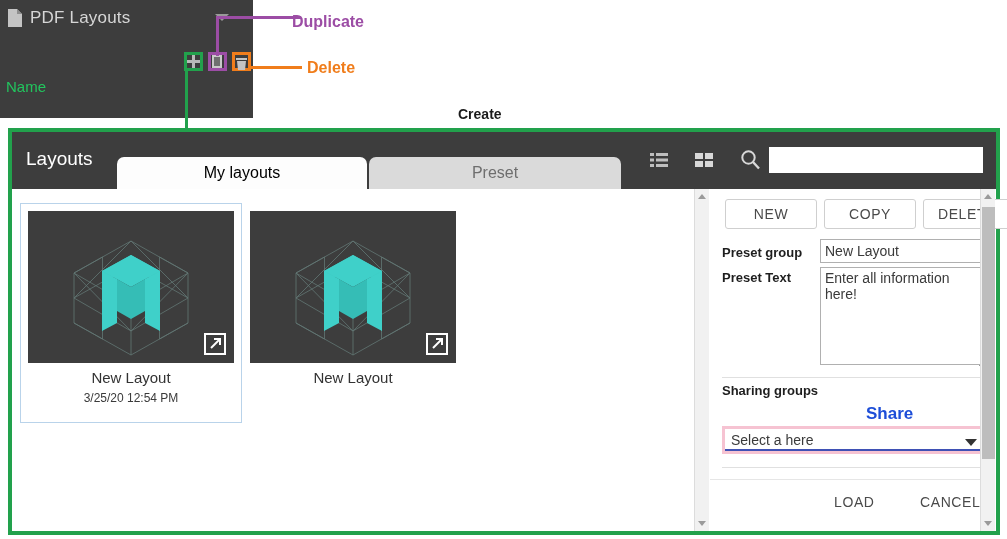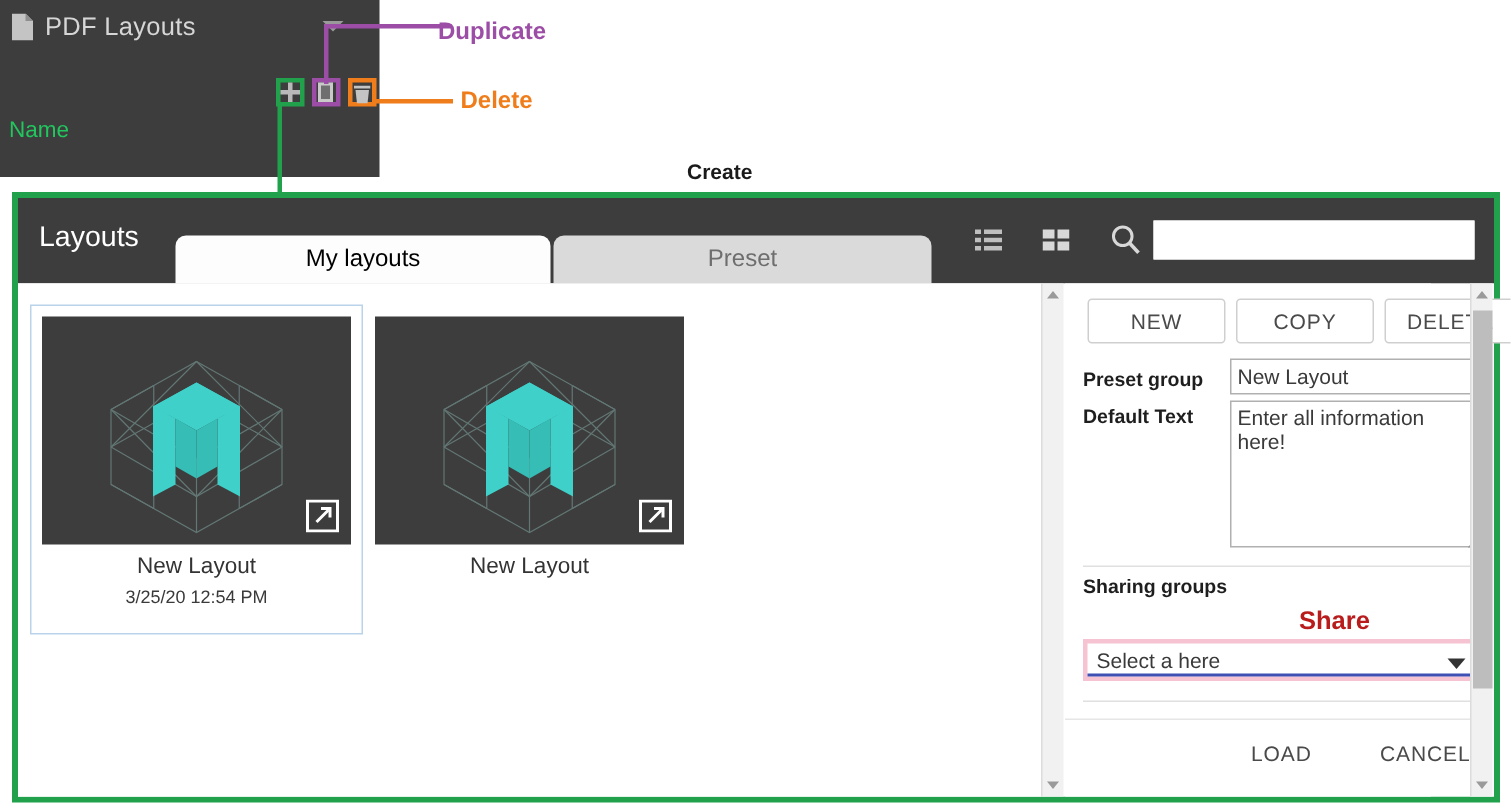--- a/index.html
+++ b/index.html
@@ -206,21 +206,21 @@
     position: absolute; left: 268px; top: 164px; width: 10px; height: 10px;
   }
   .divider {
     position: absolute; left: 12px; width: 268px; height: 1px; background: #e0e0e0;
   }
   .div-1 { top: 188px; }
   .div-2 { top: 278px; }
   .fl-sharing { left: 12px; top: 194px; }
   .share-ann {
     position: absolute; left: 156px; top: 215px;
-    font-size: 17px; font-weight: bold; color: #b91c1c;
+    font-size: 17px; font-weight: bold; color: #1d4ed8;
   }
   .select-wrap {
     position: absolute; left: 12px; top: 237px; width: 268px; height: 28px;
     border: 3px solid #f6c3d2; background: #ffffff;
   }
   .select-inner {
     position: absolute; left: 0; top: 0; width: 262px; height: 22px;
     border-bottom: 2px solid #3f51b5;
   }
   .select-text {
@@ -419,21 +419,21 @@
       </div>
 
       <div class="form-pane">
         <button class="fbtn fb-new">NEW</button>
         <button class="fbtn fb-copy">COPY</button>
         <button class="fbtn fb-del">DELETE</button>
 
         <span class="flabel fl-preset">Preset group</span>
         <input class="ftext" type="text" value="New Layout" style="">
 
-        <span class="flabel fl-default">Default Text</span>
+        <span class="flabel fl-default">Preset Text</span>
         <textarea class="farea" style="">Enter all information here!</textarea>
         <span class="resize-grip">
           <svg width="10" height="10" viewBox="0 0 10 10">
             <line x1="9" y1="1" x2="1" y2="9" stroke="#9a9a9a" stroke-width="1"></line>
             <line x1="9" y1="5" x2="5" y2="9" stroke="#9a9a9a" stroke-width="1"></line>
           </svg>
         </span>
 
         <div class="divider div-1"></div>
         <span class="flabel fl-sharing">Sharing groups</span>

